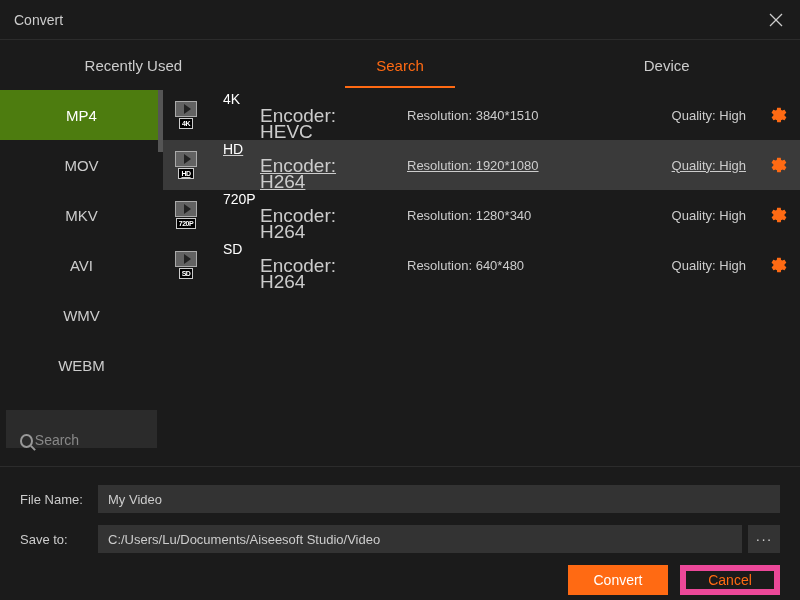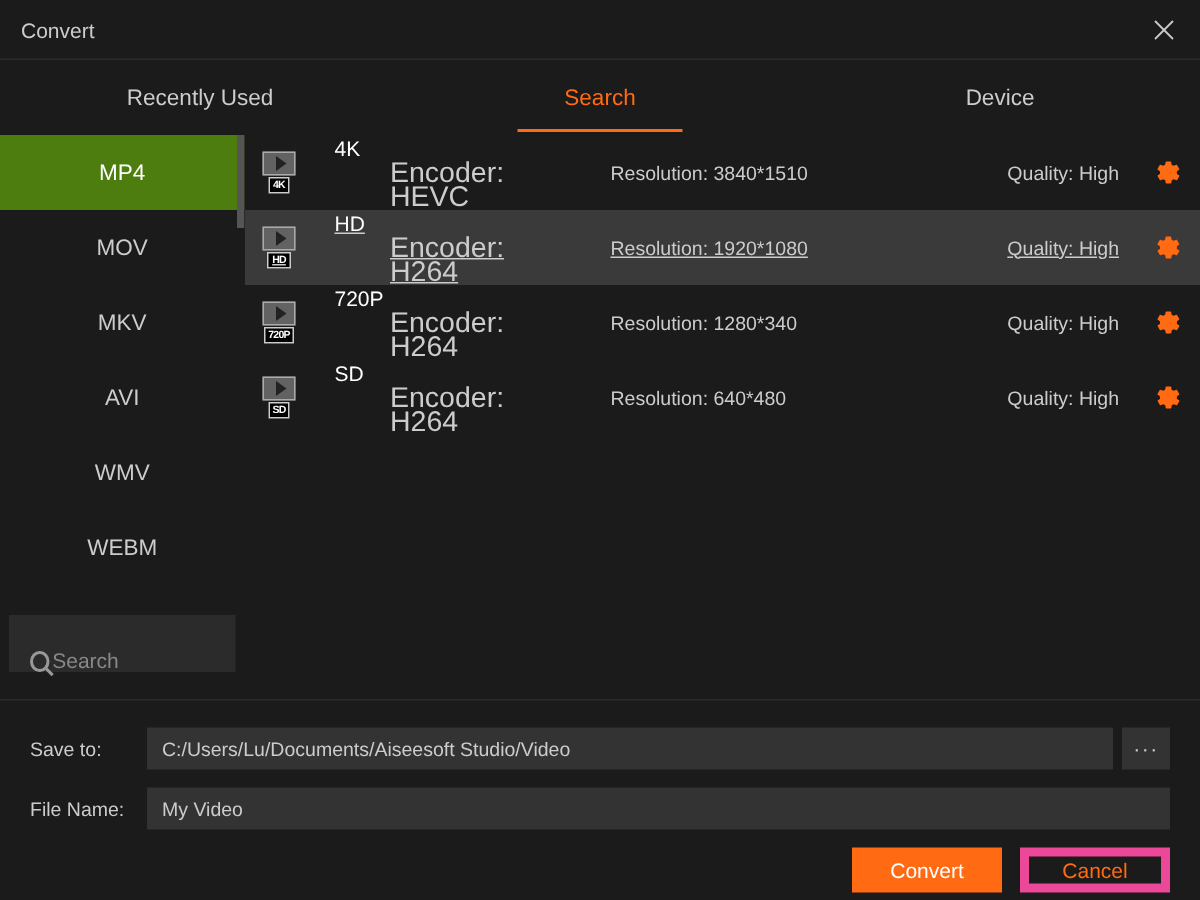--- a/index.html
+++ b/index.html
@@ -155,25 +155,25 @@
       <div class="row-quality">Quality: High</div>
       <span class="gear-icon"><svg viewBox="0 0 24 24">
             <path fill="#ff6a13" d="M12,8a4,4 0 1,0 0,8a4,4 0 1,0 0,-8M12,10a2,2 0 1,1 0,4a2,2 0 1,1 0,-4M19.4,13c0-.3.1-.7.1-1s0-.7-.1-1l2.1-1.6c.2-.1.2-.4.1-.6l-2-3.5c-.1-.2-.4-.3-.6-.2l-2.5,1c-.5-.4-1.1-.7-1.7-.9l-.4-2.6c0-.2-.2-.4-.5-.4h-4c-.2,0-.4.2-.5.4l-.4,2.6c-.6.2-1.2.5-1.7.9l-2.5-1c-.2-.1-.5,0-.6.2l-2,3.5c-.1.2-.1.5.1.6L4.5,11c0,.3-.1.7-.1,1s0,.7.1,1l-2.1,1.6c-.2.1-.2.4-.1.6l2,3.5c.1.2.4.3.6.2l2.5-1c.5.4,1.1.7,1.7.9l.4,2.6c0,.2.2.4.5.4h4c.2,0,.4-.2.5-.4l.4-2.6c.6-.2,1.2-.5,1.7-.9l2.5,1c.2.1.5,0,.6-.2l2-3.5c.1-.2.1-.5-.1-.6L19.4,13z"></path>
           </svg></span>
     </div>
   </div>
 </div>
 
 <div class="bottom">
   <div class="field-row">
+    <span class="field-label">File Name:</span>
+    <input class="field-input" value="My Video" style="">
+  </div>
+  <div class="field-row">
     <span class="field-label">Save to:</span>
     <input class="field-input" value="C:/Users/Lu/Documents/Aiseesoft Studio/Video" style="">
     <button class="browse-btn">···</button>
-  </div>
-  <div class="field-row">
-    <span class="field-label">File Name:</span>
-    <input class="field-input" value="My Video" style="">
   </div>
   <div class="button-row">
     <button class="btn btn-primary">Convert</button>
     <button class="btn btn-secondary">Cancel</button>
   </div>
 </div>
 
 </body></html>

